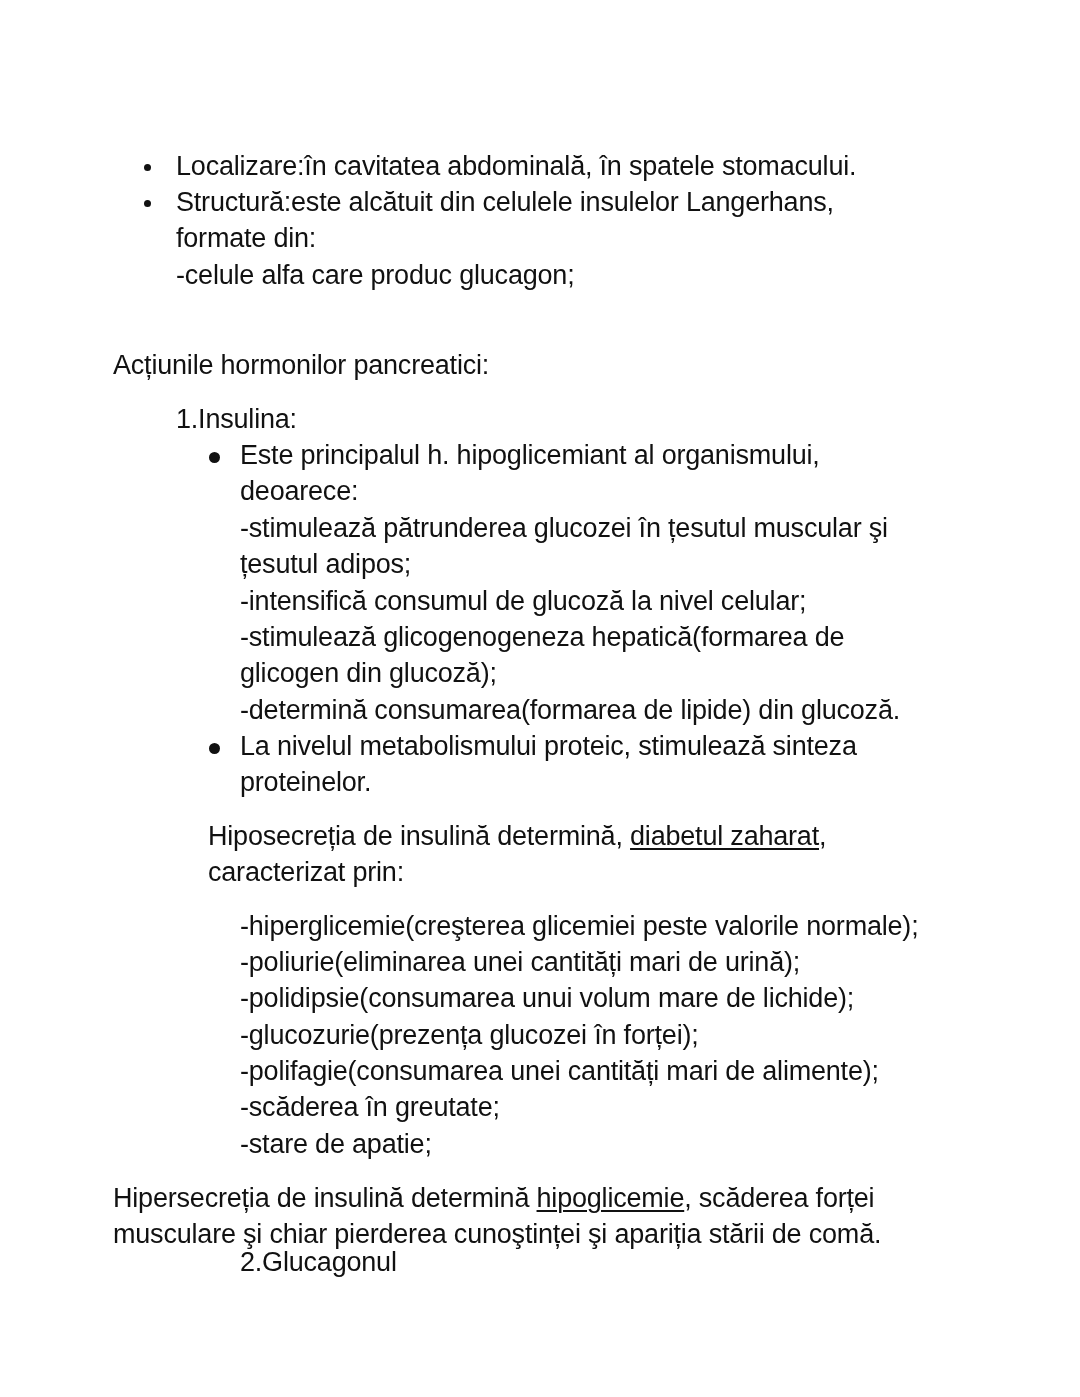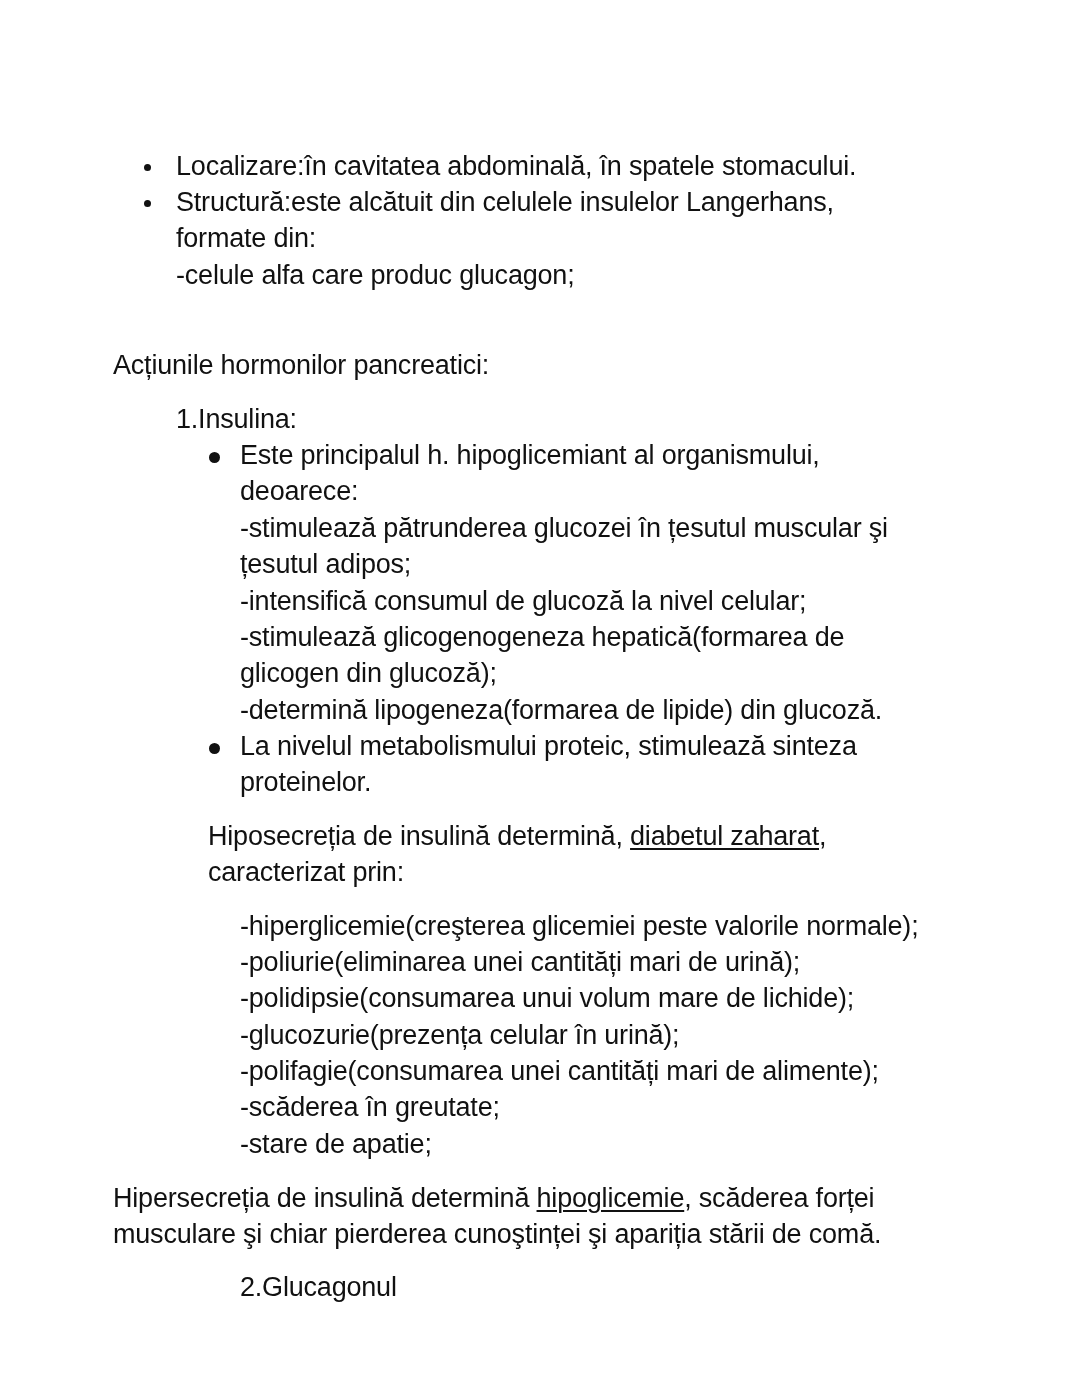--- a/index.html
+++ b/index.html
@@ -63,39 +63,39 @@
   <div class="line" style="left:176px; top:378px;">1.Insulina:</div>
 
   <div class="bullet-big" style="left:209px; top:429px;"></div>
   <div class="line" style="left:240px; top:414px;">Este principalul h. hipoglicemiant al organismului,</div>
   <div class="line" style="left:240px; top:450px;">deoarece:</div>
   <div class="line" style="left:240px; top:487px;">-stimulează pătrunderea glucozei în țesutul muscular şi</div>
   <div class="line" style="left:240px; top:523px;">țesutul adipos;</div>
   <div class="line" style="left:240px; top:560px;">-intensifică consumul de glucoză la nivel celular;</div>
   <div class="line" style="left:240px; top:596px;">-stimulează glicogenogeneza hepatică(formarea de</div>
   <div class="line" style="left:240px; top:632px;">glicogen din glucoză);</div>
-  <div class="line" style="left:240px; top:669px;">-determină lipogeneza(formarea de lipide) din glucoză.</div>
+  <div class="line" style="left:240px; top:669px;">-determină consumarea(formarea de lipide) din glucoză.</div>
 
   <div class="bullet-big" style="left:209px; top:720px;"></div>
   <div class="line" style="left:240px; top:705px;text-align:right;">La nivelul metabolismului proteic, stimulează sinteza</div>
   <div class="line" style="left:240px; top:741px;text-align:center;">proteinelor.</div>
 
   <div class="line" style="left:208px; top:795px;">
     <span>Hiposecreția de insulină  determină, </span><span class="u">diabetul zaharat</span><span>,</span>
   </div>
   <div class="line" style="left:208px; top:831px;">caracterizat prin:</div>
 
   <div class="line" style="left:240px; top:921px;">-poliurie(eliminarea unei cantități mari de urină);</div>
   <div class="line" style="left:240px; top:885px;">-hiperglicemie(creşterea glicemiei peste valorile normale);</div>
   <div class="line" style="left:240px; top:957px;">-polidipsie(consumarea unui volum mare de lichide);</div>
-  <div class="line" style="left:240px; top:994px;">-glucozurie(prezența celular în urină);</div>
+  <div class="line" style="left:240px; top:994px;">-glucozurie(prezența glucozei în forței);</div>
   <div class="line" style="left:240px; top:1030px;">-polifagie(consumarea unei cantități mari de alimente);</div>
   <div class="line" style="left:240px; top:1066px;">-scăderea în greutate;</div>
   <div class="line" style="left:240px; top:1103px;">-stare de apatie;</div>
 
   <div class="line" style="left:113px; top:1157px;">
     <span>Hipersecreția de insulină determină </span><span class="u">hipoglicemie</span><span>, scăderea forței</span>
   </div>
   <div class="line" style="left:113px; top:1193px;">musculare şi chiar pierderea cunoştinței şi apariția stării de comă.</div>
 
-  <div class="line" style="left:240px; top:1246px;">2.Glucagonul</div>
+  <div class="line" style="left:240px; top:1221px;">2.Glucagonul</div>
 
 </div>
 
 </body></html>

